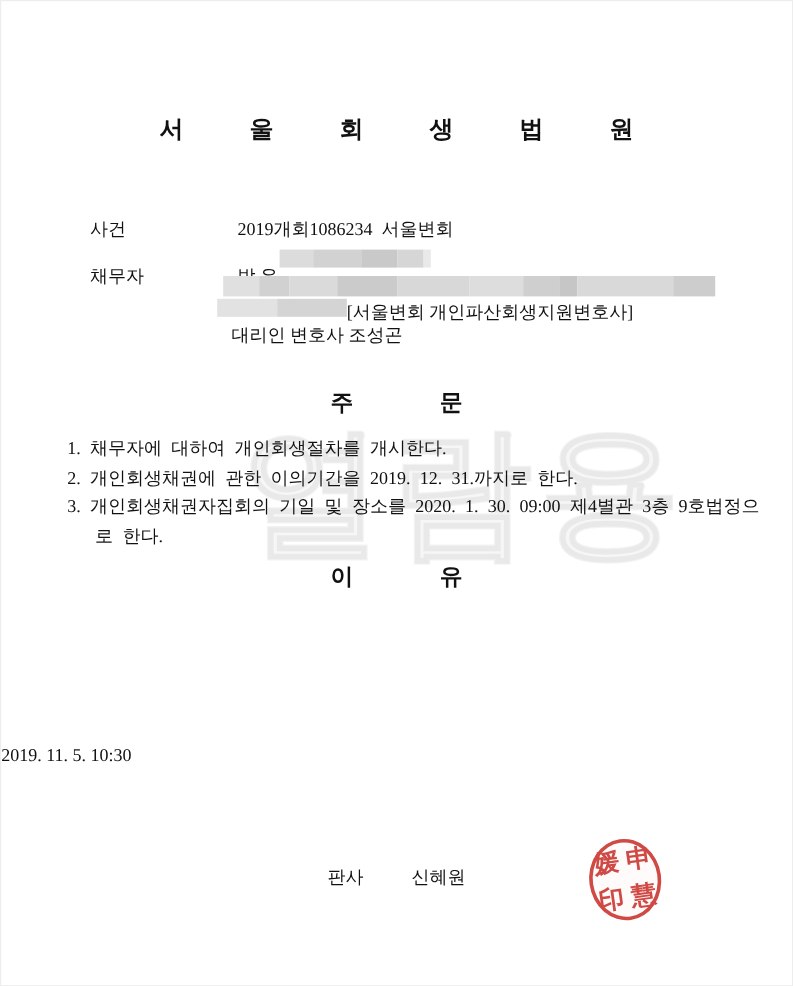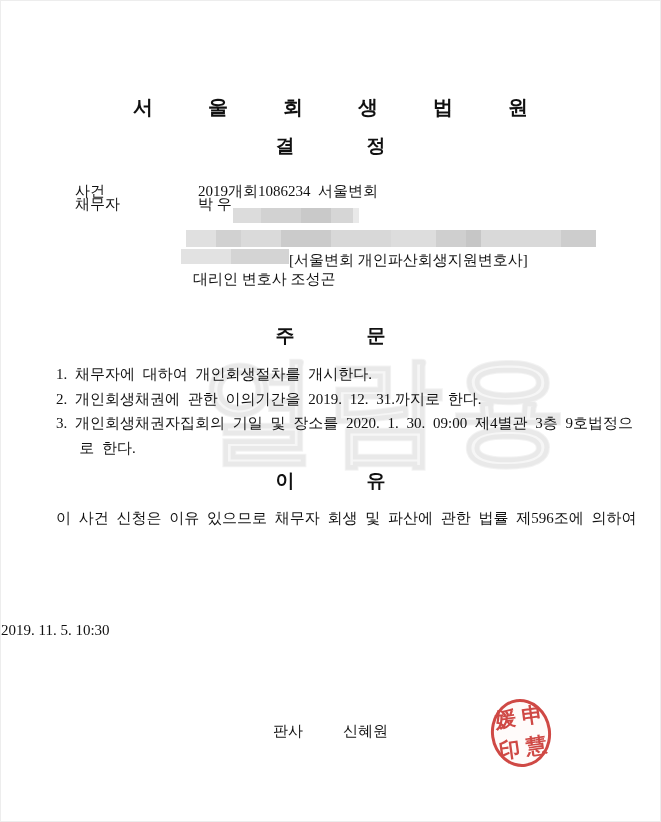--- a/index.html
+++ b/index.html
@@ -24,21 +24,21 @@
   .spread-wide{font-size:19px;font-weight:bold;letter-spacing:72px;margin-right:-72px;white-space:pre;}
   .h-jumun{top:322px;}
   .h-iyu{top:467px;}
   
   .info-label{
     position:absolute;left:62px;width:118px;display:inline-block;
     font-size:15px;text-align:justify;text-align-last:justify;white-space:normal;margin-left:12px;
   }
   .info-value{position:absolute;left:197px;font-size:15px;white-space:pre;}
   .r-case{top:181px;}
-  .r-debtor{top:194px;}
+  .r-debtor{top:220px;}
   .r-attorney-org{top:250px;left:288px;}
   .r-attorney{top:269px;left:192px;}
   
   .redaction{position:absolute;display:flex;}
   .redaction span{display:block;height:100%;}
   .red-1{left:232px;top:207px;height:15px;}
   .red-2{left:185px;top:229px;height:17px;}
   .red-3{left:180px;top:248px;height:15px;}
   
   .order-list{
@@ -77,23 +77,20 @@
 <div class="page">
 
   <div class="watermark">열람용</div>
 
   <div class="layer">
 
     <div class="court-name">
       <span>서 울 회 생 법 원</span>
     </div>
 
-    <div class="doc-title">
-      <span class="spread-wide">결정</span>
-    </div>
 
     <span class="info-label r-case">사건</span>
     <span class="info-value r-case">2019개회1086234  서울변회</span>
 
     <span class="info-label r-debtor">채무자</span>
     <span class="info-value r-debtor">박 우</span>
 
     <div class="redaction red-1">
         <span style="width: 28px; background: rgb(220, 220, 220);"></span>
         <span style="width: 40px; background: rgb(210, 210, 210);"></span>
@@ -128,21 +125,20 @@
       <div>1. 채무자에 대하여 개인회생절차를 개시한다.</div>
       <div>2. 개인회생채권에 관한 이의기간을 2019. 12. 31.까지로 한다.</div>
       <div>3. 개인회생채권자집회의 기일 및 장소를 2020. 1. 30. 09:00 제4별관 3층 9호법정으</div>
       <div>   로 한다.</div>
     </div>
 
     <div class="sec-heading h-iyu">
       <span class="spread-wide">이유</span>
     </div>
     <div class="reason">
-      <div>이 사건 신청은 이유 있으므로 채무자 회생 및 파산에 관한 법률 제596조에 의하여</div>
     </div>
 
     <div class="date-line">2019. 11. 5. 10:30</div>
     <div class="judge-line">
       <span>판사</span>
       <span>신혜원</span>
     </div>
 
     <div class="seal" style="border-color: rgb(201, 48, 44);">
       <span style="border-color: rgb(201, 48, 44); color: rgb(201, 48, 44);">媛</span>

